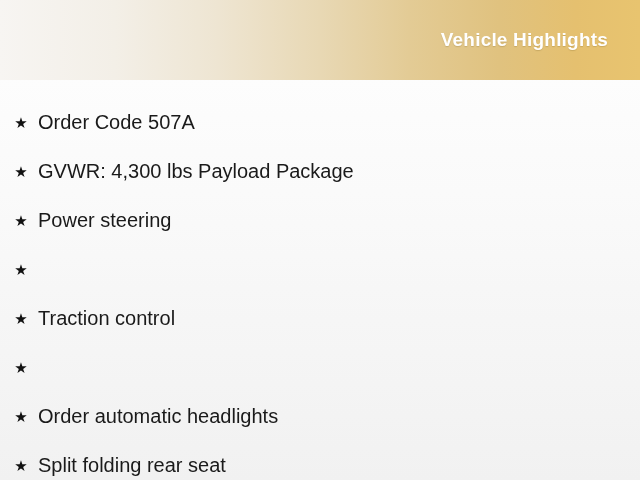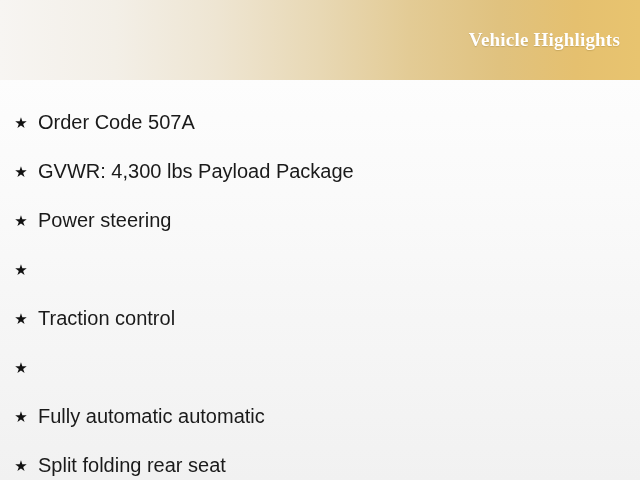--- a/index.html
+++ b/index.html
@@ -30,22 +30,21 @@
         #eee5d2 34%,
         #e8d8b4 50%,
         #e3cb95 64%,
         #e0c27f 78%,
         #e5c06f 90%,
         #e8c46f 100%);
     display: flex;
     align-items: center;
     justify-content: flex-end;
     box-sizing: border-box;
-    padding-right: 20px;
-    font-family: Liberation Serif, serif;
+    padding-right: 32px;
   }
   .header-title {
     color: #ffffff;
     font-size: 19px;
     font-weight: bold;
     letter-spacing: 0.2px;
     text-shadow: 0 1px 1px rgba(120,95,40,0.25);
   }
   .list {
     list-style: none;
@@ -107,21 +106,21 @@
       <span class="bullet-icon">★</span>
       <span class="item-label">Traction control</span>
     </li>
 
     <li class="list-item">
       <span class="bullet-icon">★</span>
     </li>
 
     <li class="list-item">
       <span class="bullet-icon">★</span>
-      <span class="item-label">Fully automatic automatic</span>
+      <span class="item-label">Order automatic headlights</span>
     </li>
 
     <li class="list-item">
       <span class="bullet-icon">★</span>
       <span class="item-label">Split folding rear seat</span>
     </li>
 
   </ul>
 
 </div>

